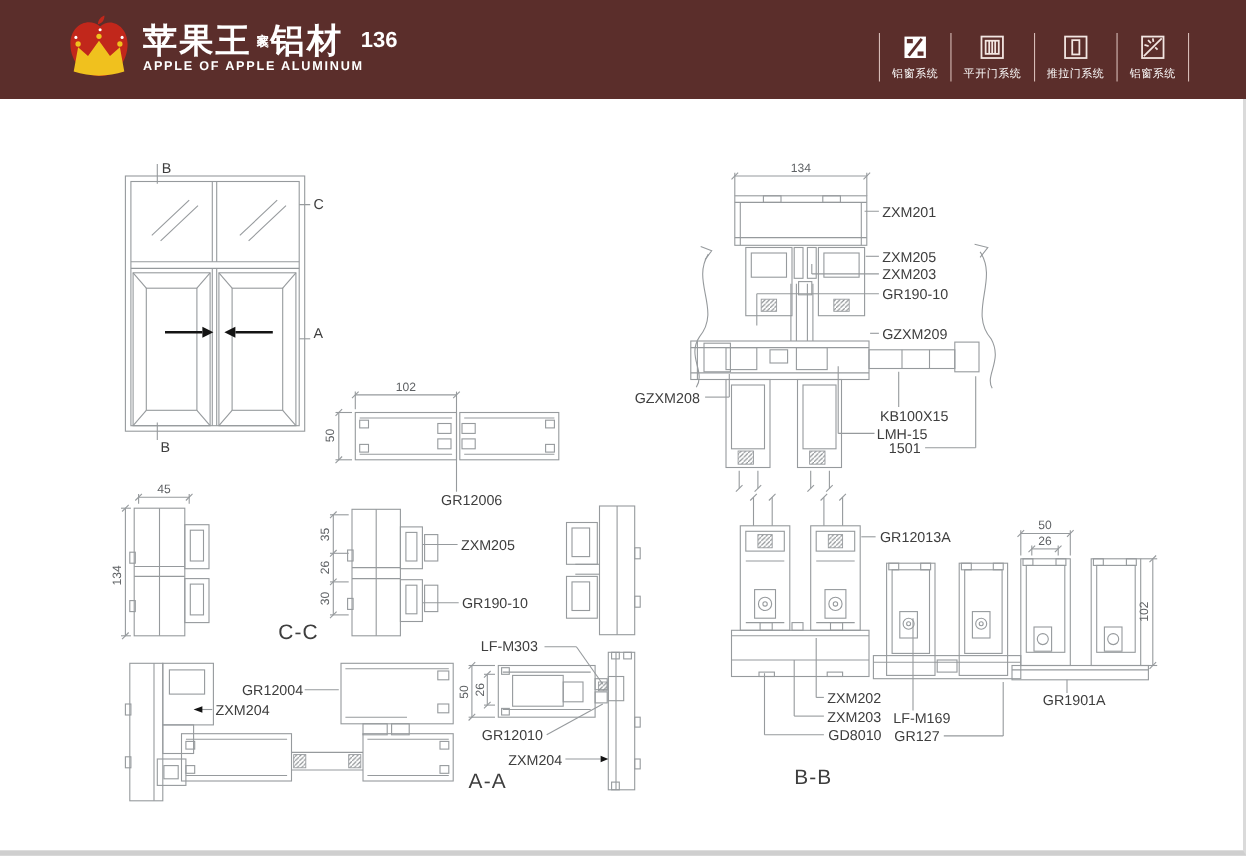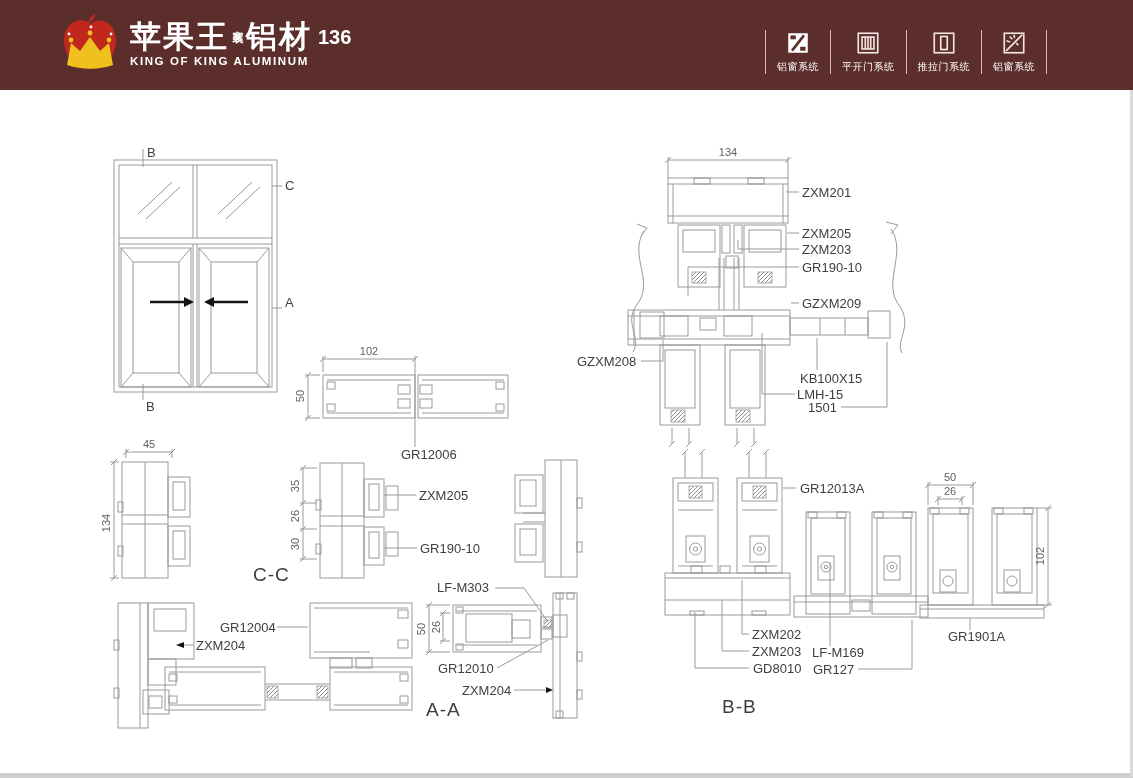--- a/index.html
+++ b/index.html
@@ -6,24 +6,24 @@
   body{width:1133px;height:779px;position:relative;font-family:"Liberation Sans",sans-serif;overflow:hidden;}
 
   
   .header{position:absolute;left:0;top:0;width:1133px;height:90px;background:#5b2e2b;color:#fff;}
   .brand{position:absolute;left:58px;top:12px;display:flex;align-items:center;}
   .brand-logo{width:64px;height:64px;margin-right:8px;}
   .brand-cn{display:flex;align-items:flex-start;font-weight:bold;line-height:1;}
   .cn-big{font-size:31px;letter-spacing:2px;}
   .cn-tag{writing-mode:vertical-rl;text-orientation:upright;font-size:11px;font-weight:bold;margin:1px 3px 0 3px;letter-spacing:1px;}
   .brand-en{font-size:11.5px;letter-spacing:1.6px;margin-top:3px;font-weight:bold;}
-  .page-info{position:absolute;left:318px;top:26px;line-height:1.15;}
+  .page-info{position:absolute;left:328px;top:26px;line-height:1.15;}
   .page-num{font-size:20px;font-weight:bold;}
   .series{font-size:21px;font-weight:bold;letter-spacing:1px;}
-  .nav{position:absolute;left:765px;top:30px;display:flex;}
+  .nav{position:absolute;left:799px;top:30px;display:flex;}
   .nav-item{display:flex;flex-direction:column;align-items:center;padding:0 11px;border-left:1px solid rgba(255,235,230,.75);}
   .nav-item:last-child{border-right:1px solid rgba(255,235,230,.75);}
   .nav-icon{width:26px;height:26px;}
   .nav-label{font-size:10px;margin-top:4px;white-space:nowrap;letter-spacing:.5px;}
 
   
   .main{position:absolute;left:0;top:90px;width:1130px;height:683px;background:#fff;
         border-right:3px solid #dadada;border-bottom:5px solid #cfcfcf;}
   .ln{fill:none;stroke:#969a9d;stroke-width:1;}
   .hatch{fill:url(#hx);stroke:#969a9d;stroke-width:.8;}
@@ -49,21 +49,21 @@
       <circle cx="11" cy="22" r="1.4" fill="#fff"></circle>
         <circle cx="33" cy="15" r="1.4" fill="#fff"></circle>
         <circle cx="53" cy="22" r="1.4" fill="#fff"></circle>
     </svg>
     <div>
       <div class="brand-cn">
         <span class="cn-big">苹果王</span>
         <span class="cn-tag">家装</span>
         <span class="cn-big">铝材</span>
       </div>
-      <div class="brand-en">KING OF KING ALUMINUM</div>
+      <div class="brand-en">APPLE OF APPLE ALUMINUM</div>
     </div>
   </div>
   <div class="page-info">
     <div class="page-num">136</div>
   </div>
   <div class="nav">
     <div class="nav-item">
       <svg class="nav-icon" viewBox="0 0 24 24">
         <rect x="3" y="3" width="18" height="18" fill="#fff"></rect>
         <path d="M17.5,5 L6.5,19" stroke="#5b2e2b" stroke-width="2.4" fill="none"></path>

